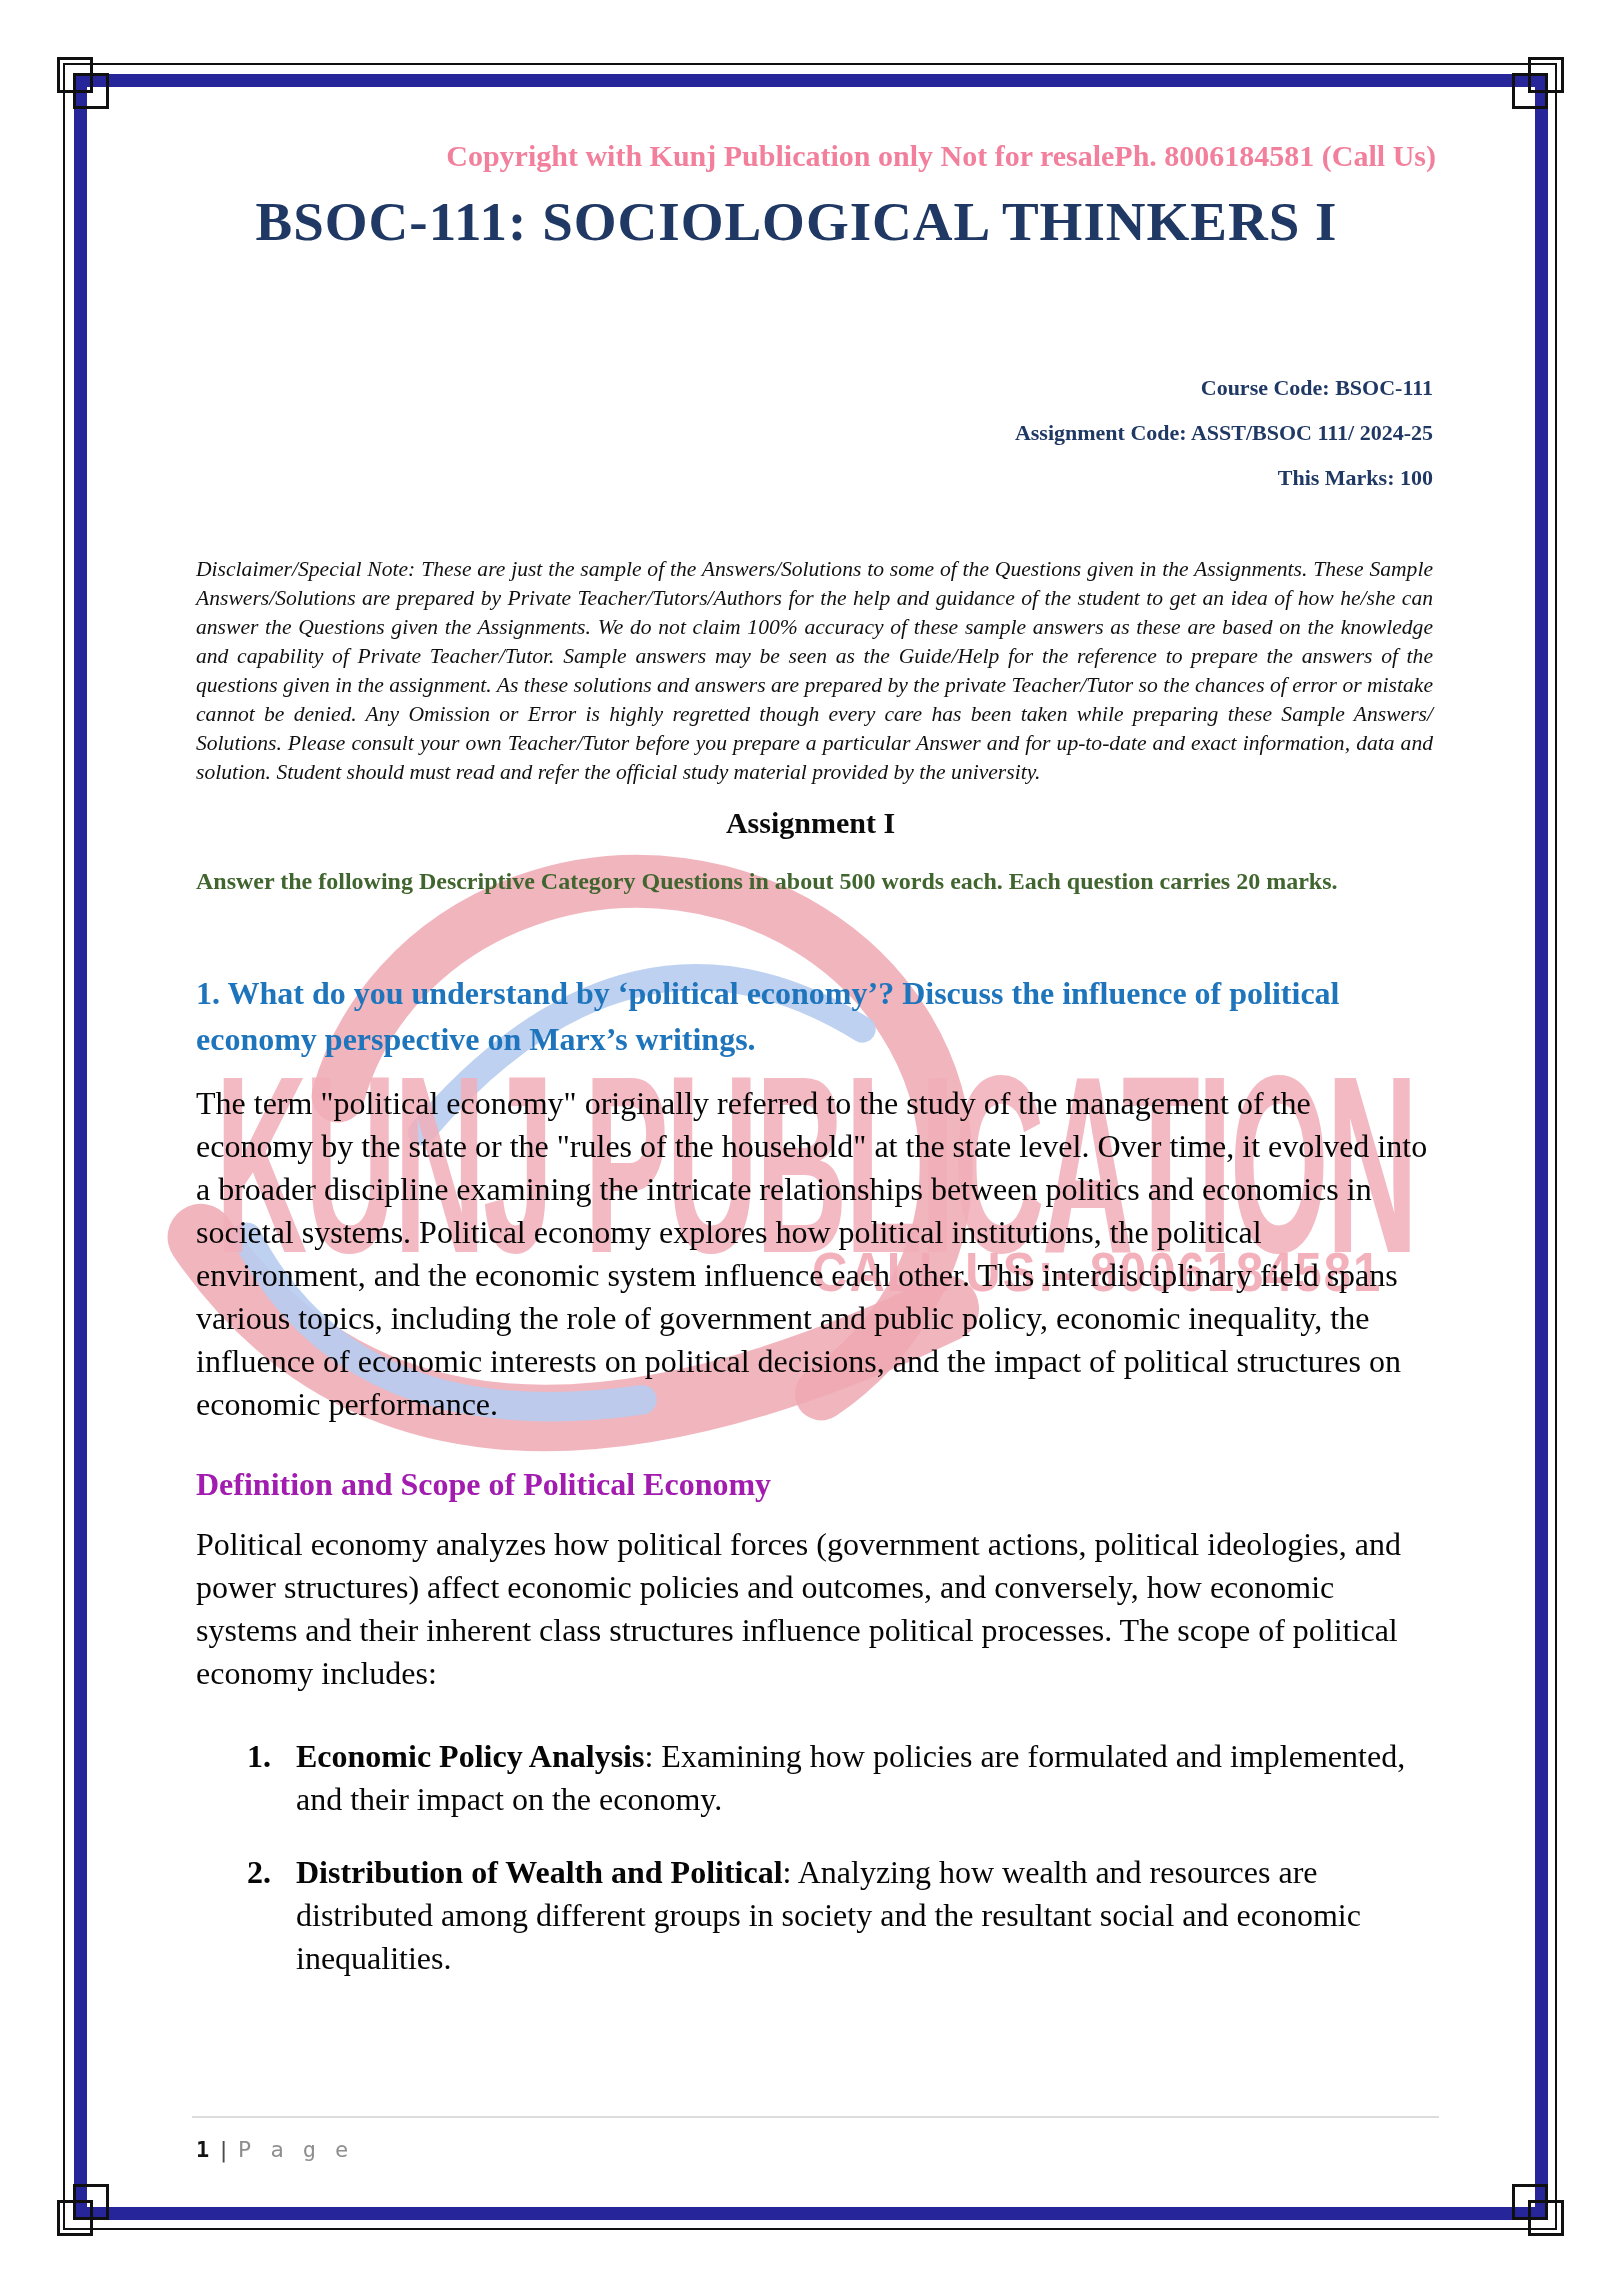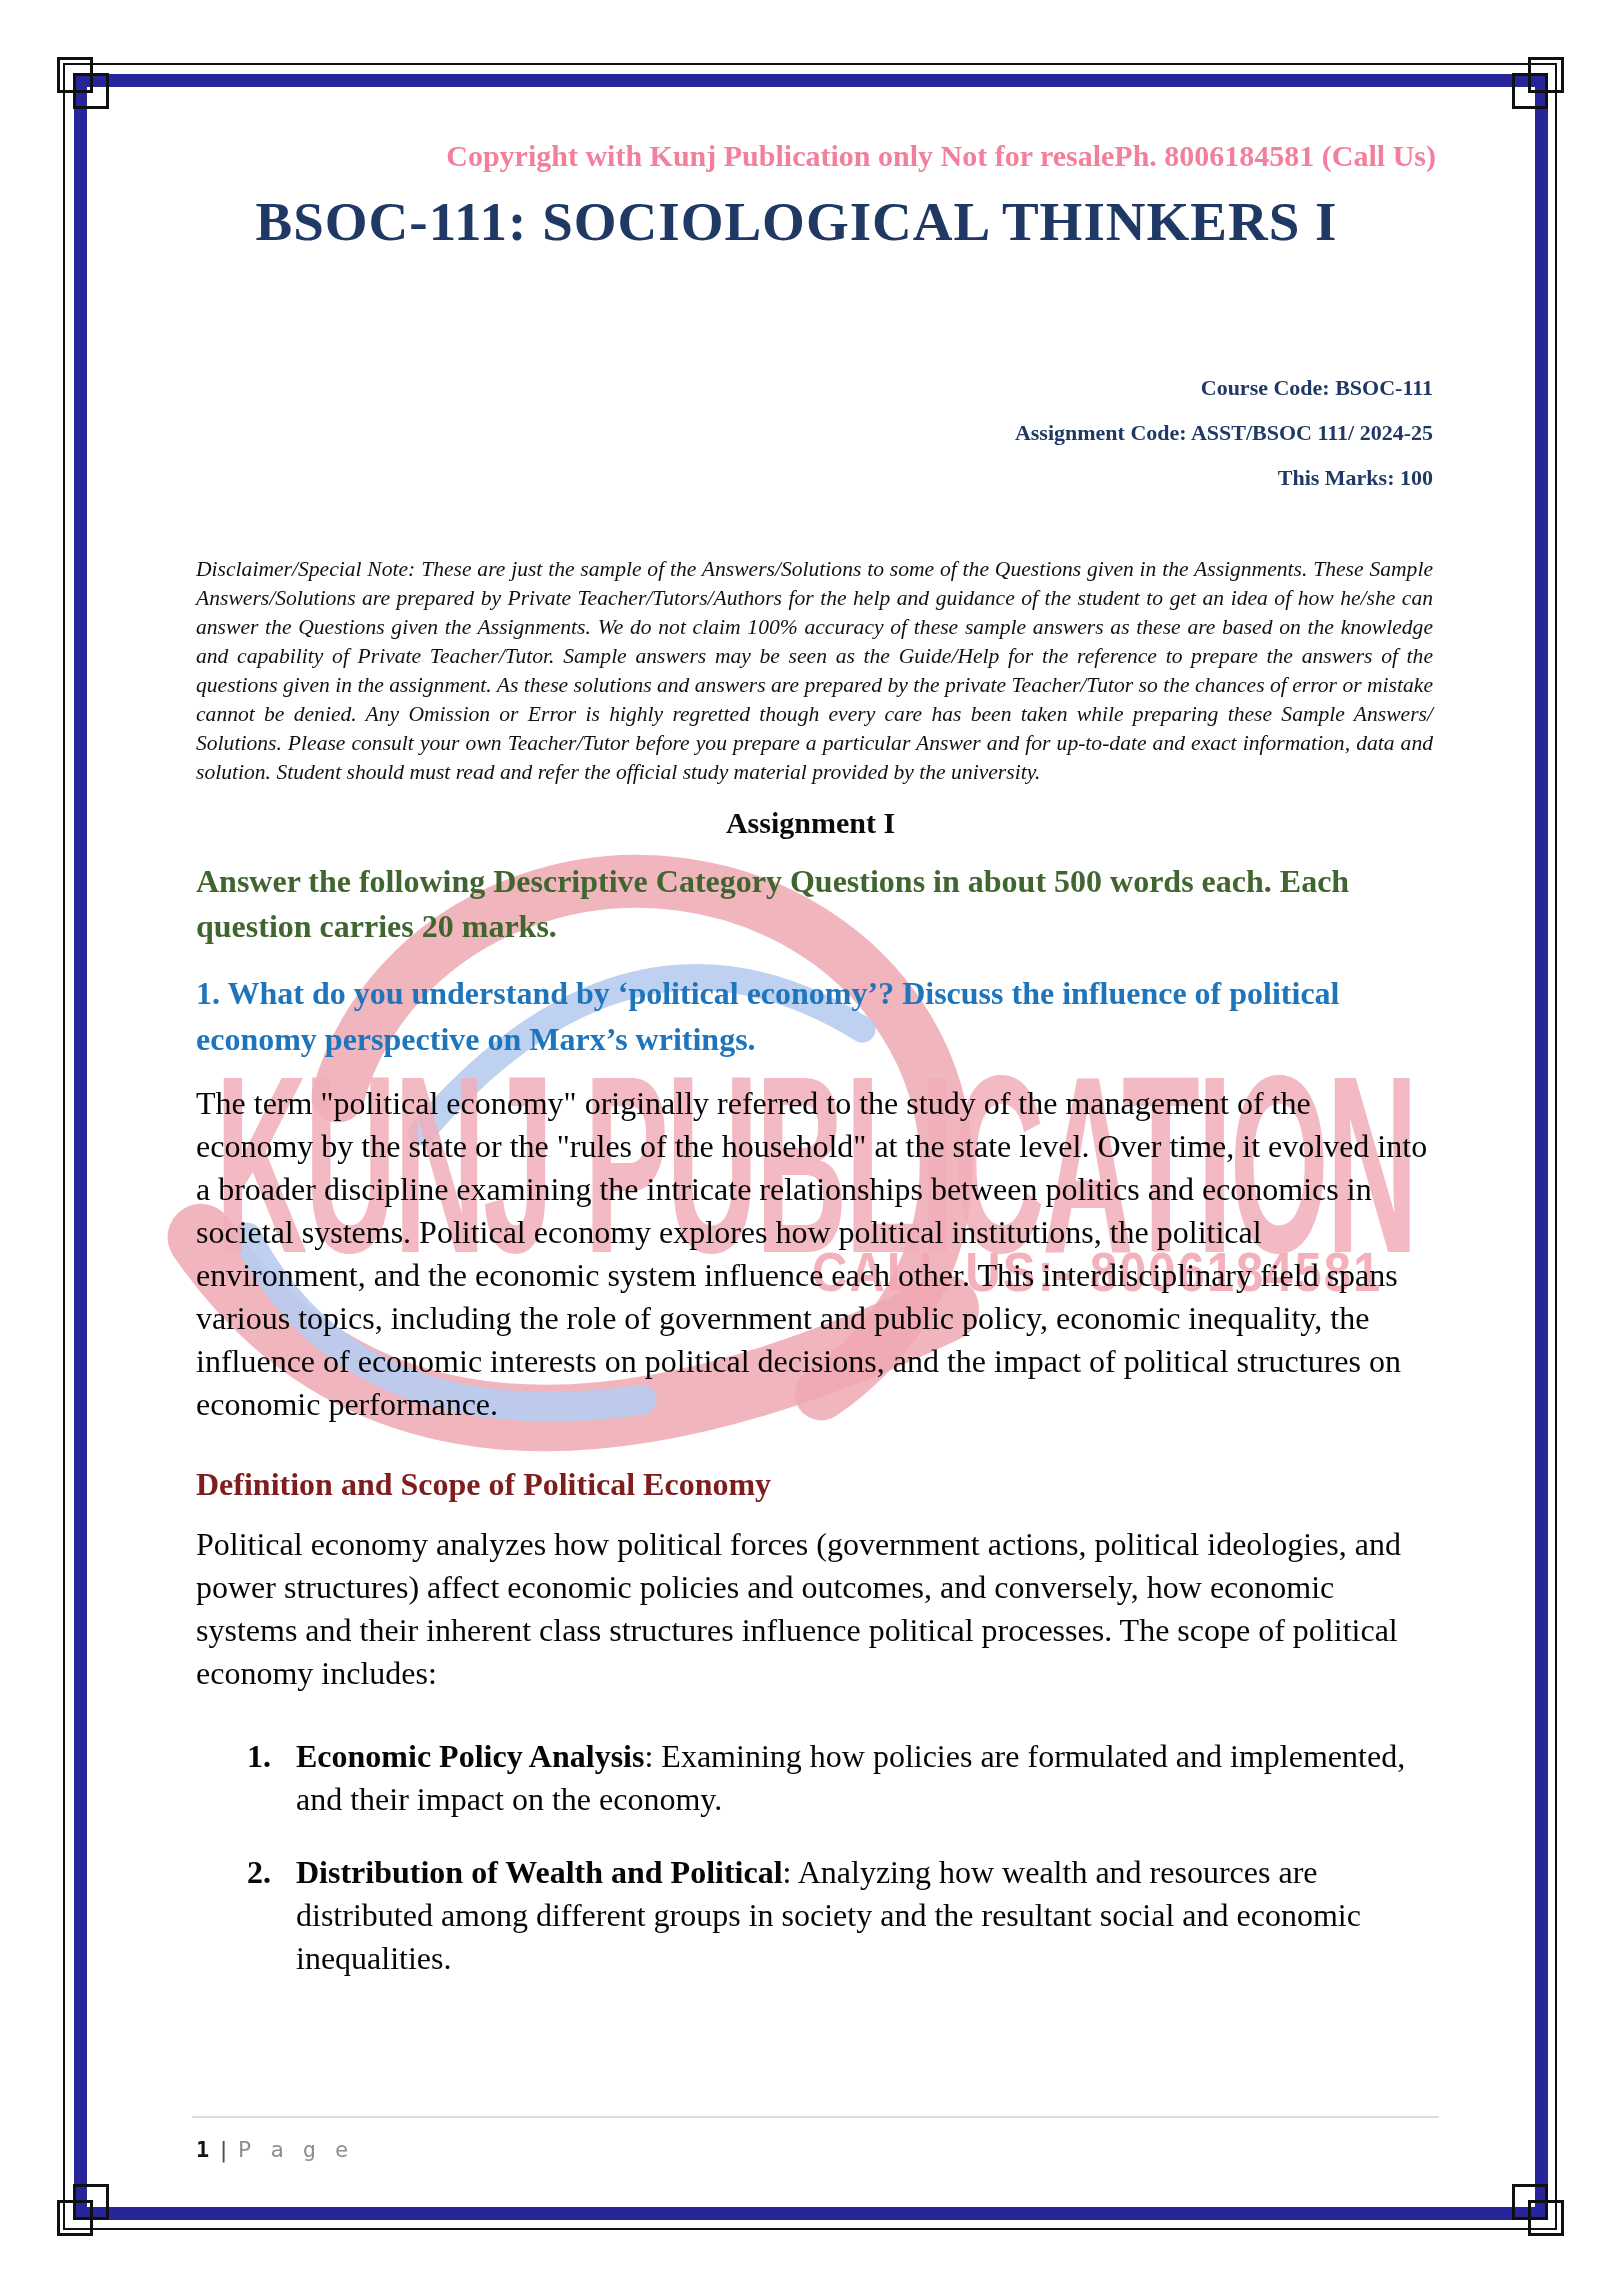--- a/index.html
+++ b/index.html
@@ -43,27 +43,27 @@
   .header-line { left:196px; top:139px; width:1240px; display:flex;
     justify-content:flex-end; font-size:30px; font-weight:bold; color:#F27F9B; }
   .doc-title { left:0; top:190px; width:1593px; text-align:center;
     font-size:55px; font-weight:bold; letter-spacing:1px; color:#1F3864; }
   .course-block { right:188px; top:365px; text-align:right;
     font-size:22px; font-weight:bold; line-height:45px; color:#1F3864; }
   .disclaimer { left:196px; top:555px; width:1237px; font-size:21.6px;
     font-style:italic; line-height:29px; text-align:justify; color:#111; }
   .assignment-heading { left:0; top:806px; width:1621px; text-align:center;
     font-size:30px; font-weight:bold; color:#0b0b0b; }
-  .instructions { left:196px; top:859px; width:1264px; font-size:32px;
+  .instructions { left:196px; top:859px; width:1264px; font-size:24px;
     font-weight:bold; line-height:45px; color:#40652E; }
   .question { left:196px; top:970px; width:1235px; font-size:32px;
     font-weight:bold; line-height:46px; color:#1F75BC; }
   .bodytext { left:196px; width:1237px; font-size:32px; line-height:43px; color:#060606; }
   .para1 { top:1082px; }
-  .section-heading { left:196px; top:1466px; font-size:32px; font-weight:bold; color:#7f1d1d; }
+  .section-heading { left:196px; top:1466px; font-size:32px; font-weight:bold; color:#a21caf; }
   .para2 { top:1523px; }
   .list-item { left:247px; width:1186px; display:flex; font-size:32px; line-height:43px; }
   .item1 { top:1735px; }
   .item2 { top:1851px; }
   .list-item .num { flex:0 0 49px; font-weight:bold; }
   .list-item .li-text b { font-weight:bold; }
   
   .footer-rule { left:192px; top:2116px; width:1247px; height:2px; background:#DCDCDC; }
   .page-footer { left:196px; top:2137px; font-family:"DejaVu Sans Mono", monospace;
     font-size:22px; color:#8E8E8E; }

